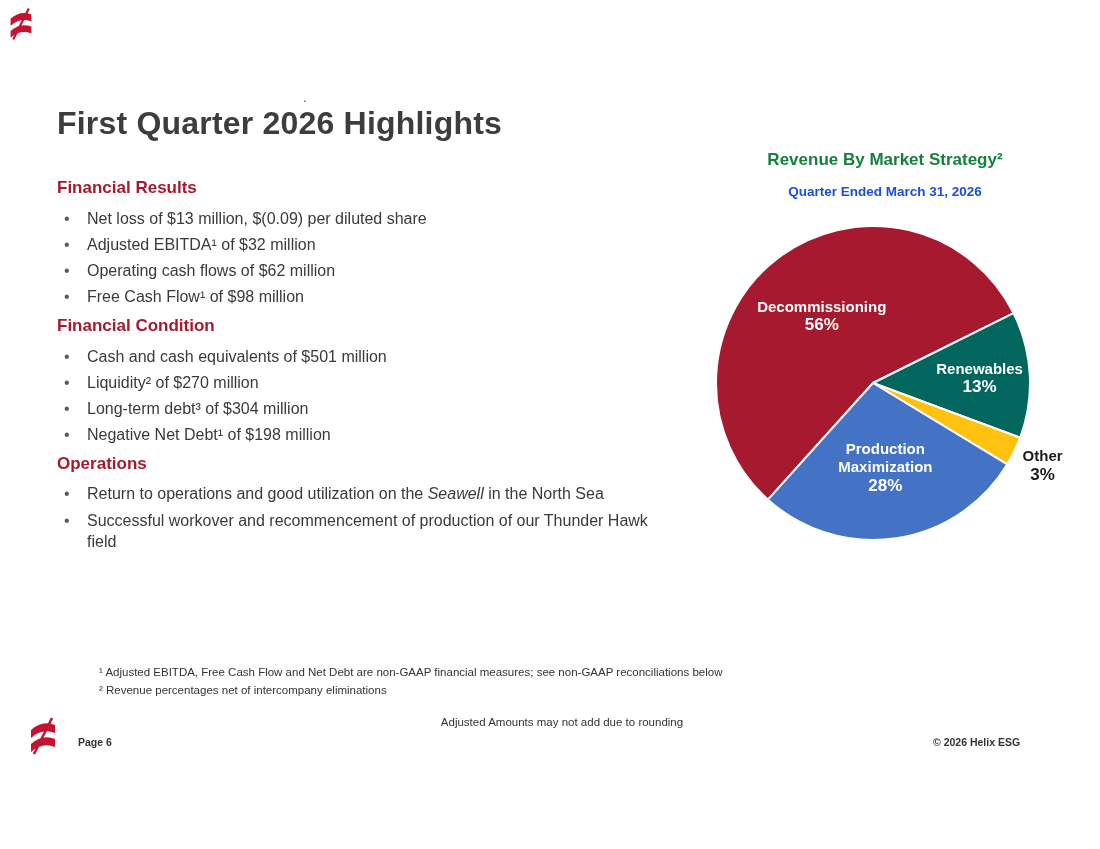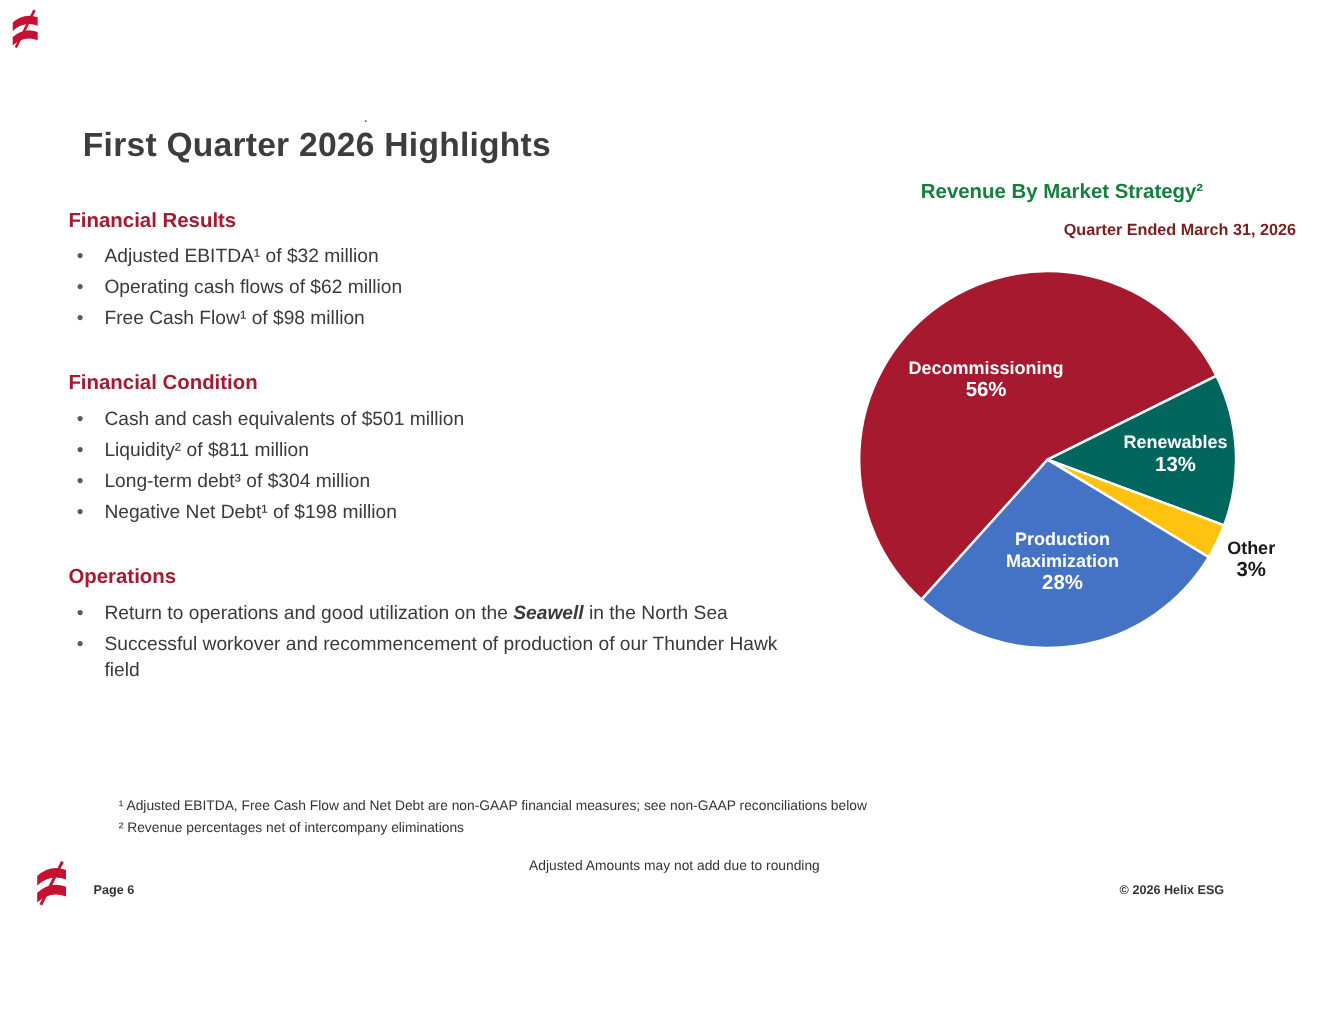--- a/index.html
+++ b/index.html
@@ -4,34 +4,34 @@
 <style>
   html,body{margin:0;padding:0;background:#ffffff;}
   .slide{
     position:relative;width:1100px;height:849px;background:#ffffff;overflow:hidden;
     font-family:"Liberation Sans","DejaVu Sans",sans-serif;color:#3a3a3a;
   }
   .corner-logo{position:absolute;left:8px;top:6px;}
   .stray{position:absolute;left:303px;top:90px;font-size:13px;color:#555;}
   .left-col{position:absolute;left:57px;top:104px;width:592px;}
   .left-col h1{
-    font-size:28px;font-weight:700;color:#3d3d3d;margin:0 0 36px 12px;letter-spacing:.2px;line-height:1.2;
+    font-size:32px;font-weight:700;color:#3d3d3d;margin:0 0 36px 0;letter-spacing:.2px;line-height:1.2;
   }
   .left-col h2{
-    font-size:17px;font-weight:700;color:#A6192E;margin:33px 0 9px 0;line-height:1.2;
+    font-size:17px;font-weight:700;color:#A6192E;margin:9px 0 9px 0;line-height:1.2;
   }
   .left-col ul{list-style:none;margin:0;padding:0;}
   .left-col li{
     position:relative;padding-left:30px;margin:0 0 5px 0;font-size:16px;line-height:1.32;color:#3a3a3a;
   }
   .left-col li::before{content:"•";position:absolute;left:7px;top:0;color:#595959;}
   .nowrap{white-space:nowrap;}
-  .left-col li i{font-style:italic;font-weight:bold;}
+  .left-col li i{font-style:italic;}
   .chart-title{position:absolute;left:690px;top:150px;width:390px;text-align:center;font-size:17px;font-weight:700;color:#15803d;}
-  .chart-subtitle{position:absolute;left:690px;top:184px;width:390px;text-align:right;font-size:13.5px;font-weight:700;color:#7f1d1d;}
+  .chart-subtitle{position:absolute;left:690px;top:184px;width:390px;text-align:center;font-size:13.5px;font-weight:700;color:#1d4ed8;}
   .pie-wrap{position:absolute;left:690px;top:222px;width:390px;height:330px;}
   .footnotes{position:absolute;left:99px;top:664px;font-size:11.5px;color:#333333;line-height:1.55;}
   .rounding-note{position:absolute;left:12px;top:716px;width:1100px;text-align:center;font-size:11.5px;color:#333333;}
   .footer-logo{position:absolute;left:28px;top:716px;}
   .page-num{position:absolute;left:78px;top:736px;font-size:10.5px;font-weight:700;color:#333333;text-align:right;}
   .copyright{position:absolute;left:933px;top:736px;font-size:10.5px;font-weight:700;color:#333333;}
 </style>
 </head>
 <body>
 
@@ -45,29 +45,30 @@
     </svg>
   </div>
 
   <div class="stray">.</div>
 
   <div class="left-col">
     <h1>First Quarter 2026 Highlights</h1>
 
     <h2>Financial Results</h2>
     <ul>
+      <li>Net loss of $13 million, $(0.09) per diluted share</li>
       <li>Adjusted EBITDA¹ of $32 million</li>
       <li>Operating cash flows of $62 million</li>
       <li>Free Cash Flow¹ of $98 million</li>
     </ul>
 
     <h2>Financial Condition</h2>
     <ul>
       <li>Cash and cash equivalents of $501 million</li>
-      <li>Liquidity² of $811 million</li>
+      <li>Liquidity² of $270 million</li>
       <li>Long-term debt³ of $304 million</li>
       <li>Negative Net Debt¹ of $198 million</li>
     </ul>
 
     <h2>Operations</h2>
     <ul>
       <li class="nowrap"><span>Return to operations and good utilization on the </span><i>Seawell</i><span> in the North Sea</span></li>
       <li>Successful workover and recommencement of production of our Thunder Hawk field</li>
     </ul>
   </div>

